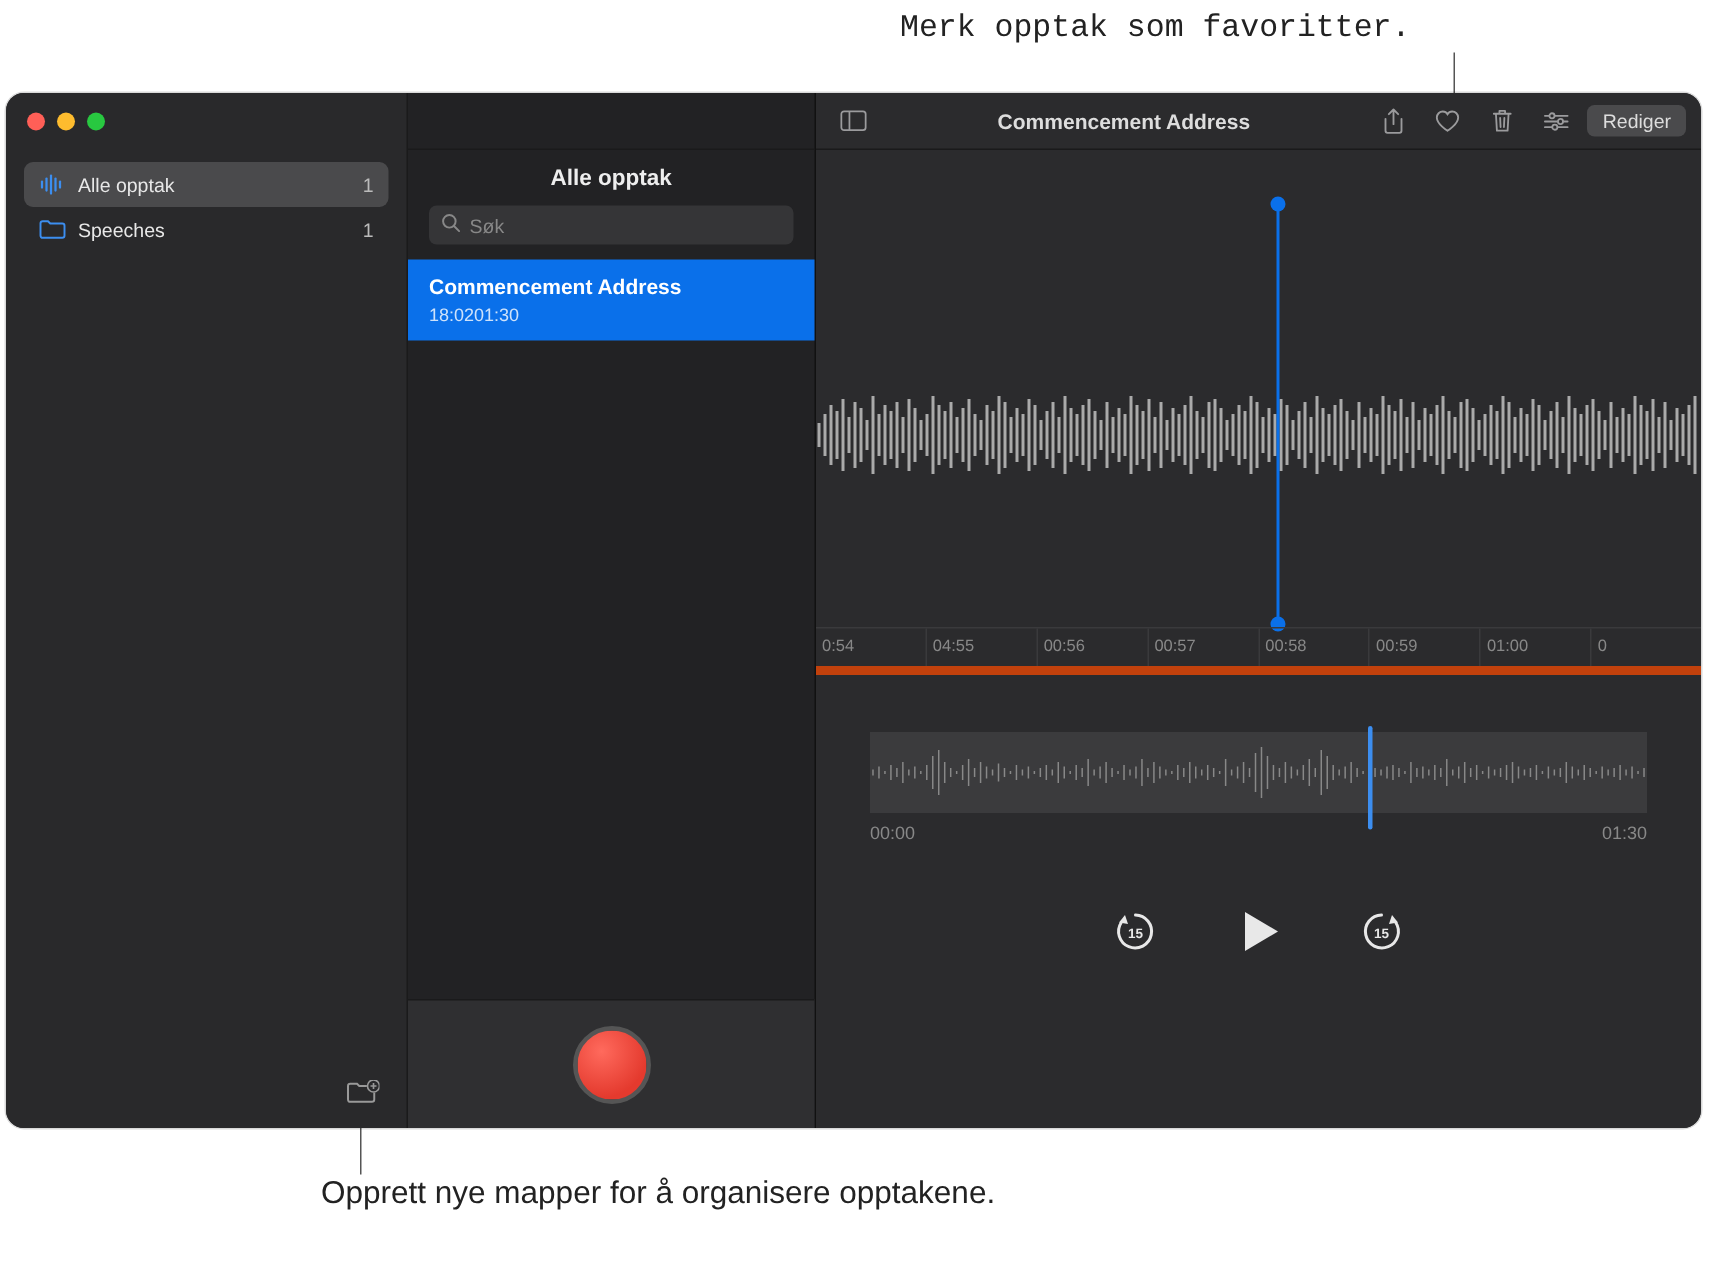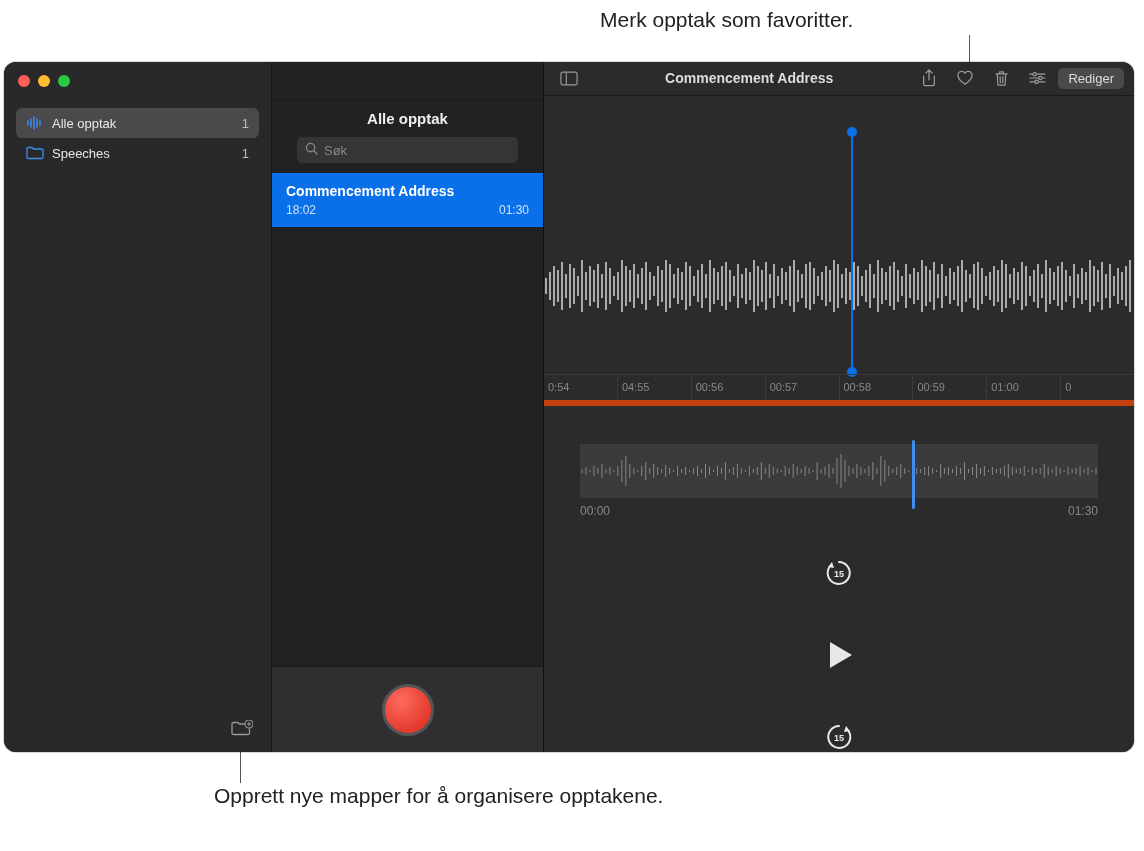--- a/index.html
+++ b/index.html
@@ -9,20 +9,21 @@
     width: 1144px;
     height: 851px;
     position: relative;
   }
   .callout-top {
     position: absolute;
     top: 8px;
     left: 600px;
     font-size: 21px;
     color: #222;
+    font-family: Liberation Mono, monospace;
   }
   .callout-line-top {
     position: absolute;
     left: 969px;
     top: 35px;
     width: 1px;
     height: 33px;
     background: #555;
   }
   .callout-bottom {
@@ -119,21 +120,21 @@
     border-bottom: 1px solid #1a1a1b;
   }
   .list-header {
     text-align: center;
     color: #eee;
     font-weight: 700;
     font-size: 15px;
     padding: 10px 0 10px;
   }
   .search-box {
-    margin: 0 25px 10px;
+    margin: 0 14px 10px;
     height: 26px;
     background: #353537;
     border-radius: 5px;
     display: flex;
     align-items: center;
     padding: 0 8px;
     color: #888;
     font-size: 13px;
   }
   .search-box input {
@@ -146,21 +147,21 @@
     width: 100%;
   }
   .search-box input::placeholder { color: #888; }
   .recording-item {
     padding: 10px 14px 10px;
     cursor: pointer;
   }
   .recording-item.selected { background: #0a70ea; }
   .rec-title { color: #fff; font-weight: 600; font-size: 14px; }
   .rec-sub {
-    display: flex; justify-content: space-between;
+    display: flex; 
     color: rgba(255,255,255,.8); font-size: 12px; margin-top: 4px;
   }
   .list-fill { flex: 1; }
   .record-bar {
     height: 86px;
     background: #2f2f31;
     display: flex; align-items: center; justify-content: center;
     border-top: 1px solid #1a1a1b;
   }
   .record-btn {
@@ -254,21 +255,21 @@
     text-align: center;
     color: #eee;
     font-size: 34px;
     font-weight: 300;
     margin-top: 20px;
     letter-spacing: 1px;
     font-variant-numeric: tabular-nums;
   }
   .transport {
     display: flex; justify-content: center; align-items: center;
-    gap: 48px; margin-top: 40px; flex-direction: column;
+    gap: 48px; margin-top: 40px;
   }
   .transport-btn {
     color: #e8e8e8;
     cursor: pointer;
     display: flex; align-items: center; justify-content: center;
   }
   .play-btn svg { width: 38px; height: 38px; }
   .skip-btn svg { width: 30px; height: 30px; }
 </style>
 </head>

